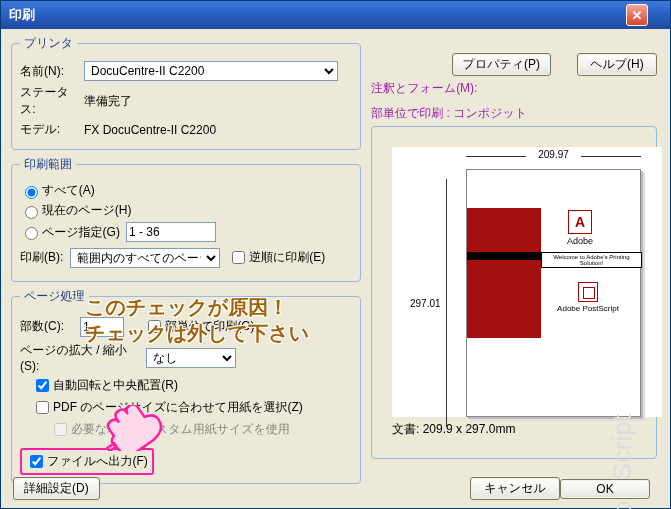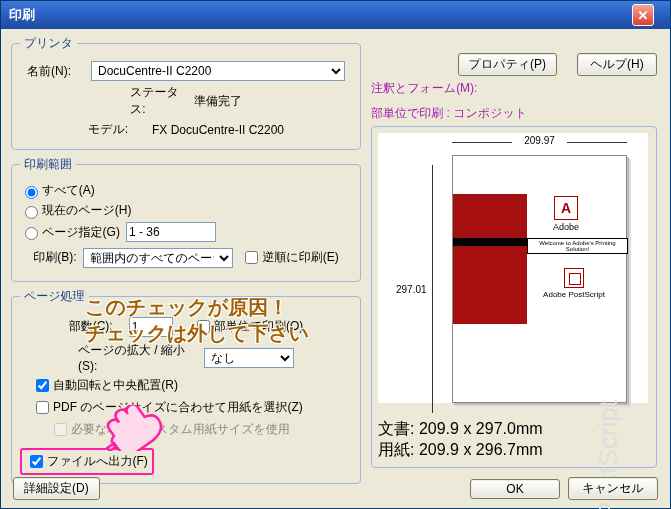--- a/index.html
+++ b/index.html
@@ -1,49 +1,49 @@
 <!DOCTYPE html>
 <html><head>
 <meta charset="utf-8">
 <style>
   * { box-sizing: border-box; font-family: "MS UI Gothic", "Meiryo", sans-serif; }
   body { margin: 0; background: #fff; width: 671px; height: 509px; overflow: hidden; }
   .window { width: 671px; height: 509px; border: 1px solid #003c74; background: #ece9d8; position: relative; }
-  .titlebar { height: 28px; background: linear-gradient(to bottom, #3b78d8 0%, #2a5fc0 50%, #1e4aa0 100%); color: #fff; display: flex; align-items: center; padding: 0 16px 0 8px; font-size: 13px; font-weight: bold; }
+  .titlebar { height: 28px; background: linear-gradient(to bottom, #3b78d8 0%, #2a5fc0 50%, #1e4aa0 100%); color: #fff; display: flex; align-items: center; padding: 0 22px 0 8px; font-size: 13px; font-weight: bold; }
   .titlebar .title { flex: 1; }
   .closebtn { width: 22px; height: 22px; background: linear-gradient(to bottom,#f5a79a,#d9402b); border: 1px solid #fff; border-radius: 3px; display:flex;align-items:center;justify-content:center;color:#fff;font-weight:bold;font-size:13px;cursor:default;}
   .content { padding: 6px 10px 8px 10px; position: relative; height: calc(100% - 28px); }
   fieldset { border: 1px solid #9cb8e0; border-radius: 4px; padding: 6px 8px 8px 8px; margin: 0 0 6px 0; }
   legend { color: #1a3f8b; font-size: 12px; padding: 0 4px; }
-  .row { display: flex; align-items: center; margin: 3px 0; font-size: 12px; color: #000; justify-content: center; }
+  .row { display: flex; align-items: center; margin: 3px 0; font-size: 12px; color: #000; }
   .label { width: 64px; }
   select, input[type=text] { font-size: 12px; border: 1px solid #7f9db9; background: #fff; height: 20px; padding: 1px 2px; }
   .btn { font-size: 12px; background: linear-gradient(#fff,#e6e6de); border: 1px solid #7a7a5f; border-radius: 3px; padding: 2px 10px; min-width: 80px; text-align:center; cursor: default; box-shadow: 0 0 0 1px #f0efe3 inset; }
   .left-col { position: absolute; left: 10px; top: 6px; width: 350px; }
   .right-col { position: absolute; left: 370px; top: 6px; width: 286px; }
   .radio, .check { display: flex; align-items: center; margin: 3px 0; font-size: 12px; }
   .radio input, .check input { margin-right: 4px; }
-  .preview-box { border: 1px solid #9cb8e0; border-radius: 4px; padding: 6px; }
+  .preview-box { border: 1px solid #9cb8e0; border-radius: 4px; padding: 20px; }
   .paper-area { position: relative; width: 270px; height: 270px; background:#fff; }
   .doc-page { position:absolute; left:74px; top:22px; width:175px; height:248px; background:#fff; border:1px solid #888; box-shadow:2px 2px 0 #bbb, 4px 4px 0 #ddd; }
   .redband { position:absolute; left:0; top:38px; width:74px; height:130px; background:#a60f0f; }
   .blackbar { position:absolute; left:0; top:82px; width:175px; height:8px; background:#000; }
   .smallwhite { position:absolute; left:74px; top:82px; width:101px; height:16px; background:#fff; border:1px solid #000; font-size:6px; text-align:center; padding-top:1px;}
   .adobe-logo { position:absolute; left:99px; top:40px; width:28px; height:36px; text-align:center; font-size:9px; }
   .adobe-logo .box{ width:24px;height:24px;border:1px solid #a00;color:#a00;display:flex;align-items:center;justify-content:center;font-weight:bold;font-size:14px;margin:0 auto 2px;}
   .ps-logo { position:absolute; left:90px; top:112px; width:62px; height:42px; font-size:8px; text-align:center;}
   .ps-logo .sq{width:20px;height:20px;border:1px solid #a00;margin:0 auto 2px;background:#fff;position:relative;}
   .ps-logo .sq::after{content:"";position:absolute;left:4px;top:4px;width:10px;height:10px;border:1px solid #a00;}
   .wm { position:absolute; right:2px; bottom:2px; font-size:26px; color:#ddd; transform:rotate(-90deg); transform-origin:right bottom; white-space:nowrap;}
   .dim-top { position:absolute; left:74px; top:2px; width:175px; font-size:10px; text-align:center;}
   .dim-top::before,.dim-top::after{content:"";position:absolute;top:7px;width:60px;border-top:1px solid #333;}
   .dim-top::before{left:0} .dim-top::after{right:0}
   .dim-left { position:absolute; left:18px; top:32px; height:248px; font-size:10px; display:flex; align-items:center; }
   .dim-left .line{position:absolute;left:36px;top:0;bottom:0;border-left:1px solid #333;}
-  .info-lines { font-size:16px; margin-top:16px; }
+  .info-lines { font-size:12px; margin-top:4px; }
   .slider { width: 110px; height: 18px; background:#fff; border:1px solid #7f9db9; position:relative; margin-left:8px; display:inline-block;}
   .slider .thumb{position:absolute;left:2px;top:1px;width:12px;height:14px;background:linear-gradient(#eaf2c8,#b6c96b);border:1px solid #7a7a5f;border-radius:2px;}
   .bottom-buttons { position:absolute; left:0; right:0; bottom:8px; display:flex; align-items:center; padding:0 12px; }
   .annot { position:absolute; left:84px; top:265px; font-size:20px; font-weight:bold; color:#a16207; line-height:1.3; text-shadow:1px 1px 0 #fff,-1px -1px 0 #fff,1px -1px 0 #fff,-1px 1px 0 #fff; pointer-events:none; white-space:nowrap;}
   .hand { position:absolute; left:98px; top:376px; width:70px; height:46px; pointer-events:none; }
   .file-out-wrap { border:2px solid #ff1fa0; border-radius:3px; padding:2px 4px; display:inline-flex; align-items:center;}
   .disabled { color:#888; }
   .group-title{color:#a21caf;font-size:12px;margin:2px 0 4px 0;}
 </style>
 </head>
@@ -131,21 +131,21 @@
         <span class="file-out-wrap">
           <label class="check" style="margin:0">
               <input type="checkbox" checked="" style="">
               <span>ファイルへ出力(F)</span>
             </label>
         </span>
       </fieldset>
     </div>
 
     <div class="right-col">
-      <div class="row" style="justify-content:flex-end;gap:20px;margin-top:18px;">
+      <div class="row" style="justify-content:flex-end;gap:26px;margin-top:18px;">
         <button class="btn">プロパティ(P)</button>
         <button class="btn">ヘルプ(H)</button>
       </div>
       <div class="group-title" style="margin-top:4px">注釈とフォーム(M):</div>
 
       <div class="group-title" style="margin-top:8px">部単位で印刷 : コンポジット</div>
       <div class="preview-box">
         <div class="paper-area">
           <div class="dim-top"><span>209.97</span></div>
           <div class="dim-left">
@@ -156,30 +156,29 @@
             <div class="redband"></div>
             <div class="adobe-logo"><div class="box">A</div><span>Adobe</span></div>
             <div class="blackbar"></div>
             <div class="smallwhite">Welcome to Adobe's Printing Solution!</div>
             <div class="ps-logo"><div class="sq"></div><span>Adobe PostScript</span></div>
             <div class="wm">Adobe PostScript</div>
           </div>
         </div>
         <div class="info-lines">
           <div><span>文書:</span> <span>209.9 x 297.0mm</span></div>
-          <div><span>用紙:</span> <span>209.9 x 296.7mm</span></div>
         </div>
       </div>
     </div>
 
     <div class="bottom-buttons">
       <button class="btn">詳細設定(D)</button>
       <div style="flex:1"></div>
+      <button class="btn" style="min-width:90px">キャンセル</button>
       <button class="btn" style="min-width:90px;margin-right:8px">OK</button>
-      <button class="btn" style="min-width:90px">キャンセル</button>
     </div>
 
     <div class="annot">
       <div>このチェックが原因！</div>
       <div>チェックは外して下さい</div>
     </div>
     <svg class="hand" viewBox="0 0 70 46">
       <path d="M10 30 Q6 20 14 18 L14 10 Q14 4 20 4 Q26 4 26 10 L26 6 Q26 0 32 0 Q38 0 38 6 L38 8 Q38 2 44 2 Q50 2 50 8 L50 20 Q60 22 60 30 Q60 42 44 44 L20 44 Q10 42 10 30 Z M2 28 L10 28 L10 24 L2 24 Z" fill="#ffd9ec" stroke="#ff1fa0" stroke-width="2.5" transform="rotate(-35 35 23)"></path>
     </svg>
 

